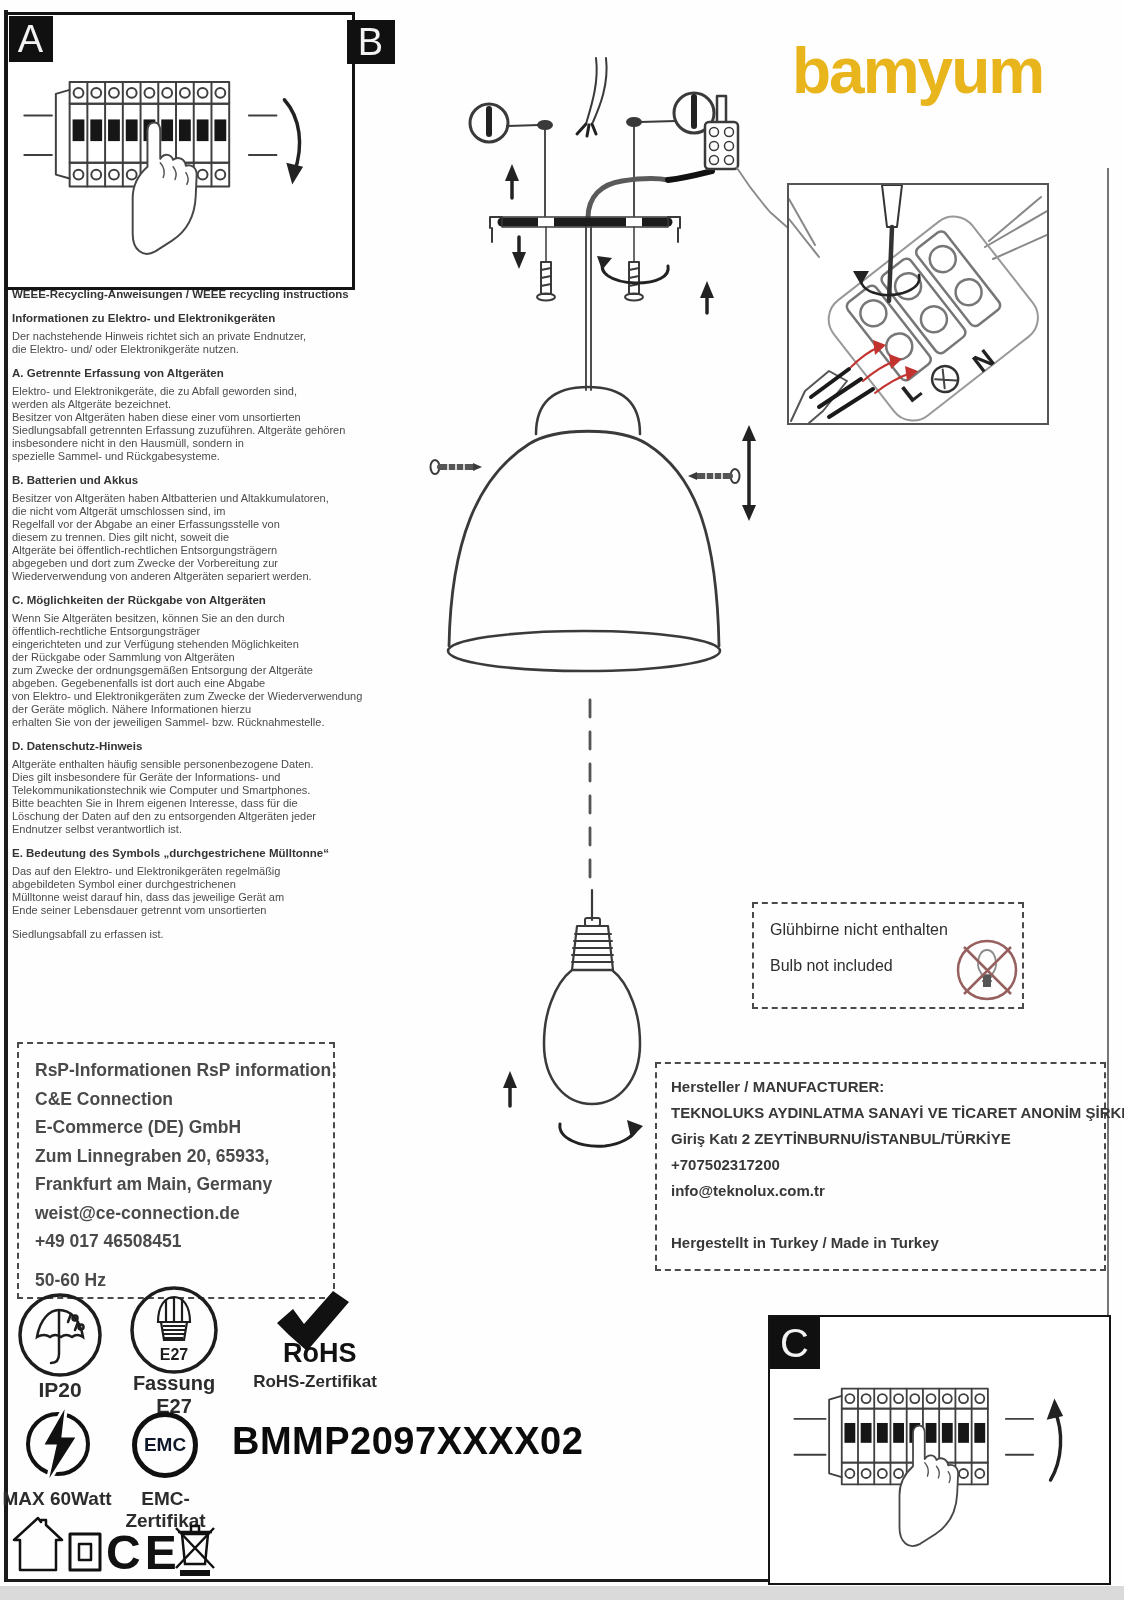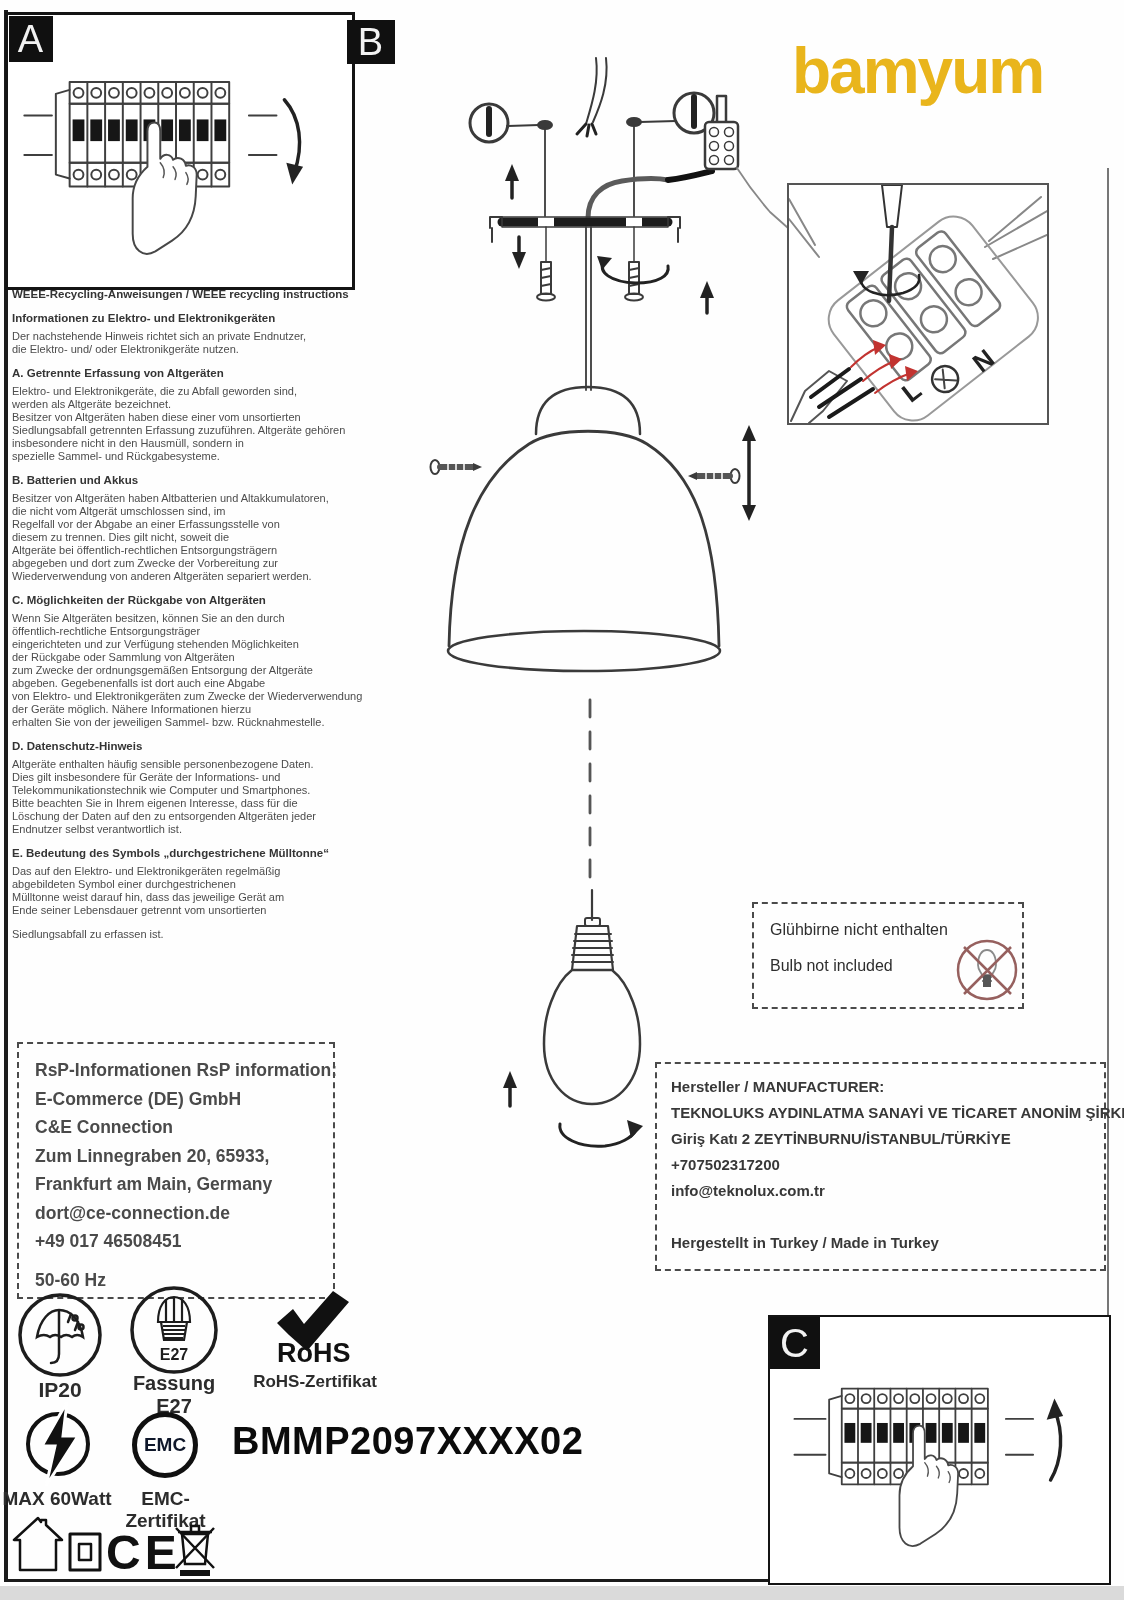--- a/index.html
+++ b/index.html
@@ -323,25 +323,25 @@
         <path d="M28,40 h10 M28,44 h10 M29,48 h8"></path>
         <rect x="29" y="38" width="8" height="12" fill="#555" stroke="none"></rect>
       </g>
       <path d="M10,10 L57,57 M57,10 L10,57" stroke="#96605E" stroke-width="2.5"></path>
     </svg>
   </div>
 
   <div class="abs dashedbox" style="left:17px;top:1042px;width:314px;height:253px;">
     <div style="padding:12px 0 0 16px;">
       <div class="rsp-line">RsP-Informationen RsP information:</div>
+      <div class="rsp-line">C&amp;E Connection</div>
       <div class="rsp-line">E-Commerce (DE) GmbH</div>
-      <div class="rsp-line">C&amp;E Connection</div>
       <div class="rsp-line">Zum Linnegraben 20, 65933,</div>
       <div class="rsp-line">Frankfurt am Main, Germany</div>
-      <div class="rsp-line">dort@ce-connection.de</div>
+      <div class="rsp-line">weist@ce-connection.de</div>
       <div class="rsp-line">+49 017 46508451</div>
       <div class="rsp-line" style="margin-top:10px;">50-60 Hz</div>
     </div>
   </div>
 
   <div class="abs dashedbox" style="left:655px;top:1062px;width:447px;height:205px;">
     <div style="padding:10px 0 0 14px;">
       <div class="man-line">Hersteller / MANUFACTURER:</div>
       <div class="man-line">TEKNOLUKS AYDINLATMA SANAYİ VE TİCARET ANONİM ŞİRKETİ</div>
       <div class="man-line">Giriş Katı 2 ZEYTİNBURNU/İSTANBUL/TÜRKİYE</div>
@@ -371,21 +371,21 @@
       <path d="M33,38 L59,38 L56,56 L36,56 Z"></path>
       <path d="M35,42 h22 M35,46 h22 M35,50 h21 M36,54 h19"></path>
     </g>
     <text x="46" y="76" text-anchor="middle" font-size="16" font-weight="bold" fill="#1d1d1d">E27</text>
   </svg>
   <div class="abs certlabel" style="left:114px;top:1372px;width:120px;font-size:20px;">Fassung E27</div>
 
   <svg class="abs" style="left:273px;top:1289px;" width="78" height="64" viewBox="0 0 78 64">
     <path d="M4,34 L20,20 L31,35 L60,2 L76,13 L34,62 L16,46 Z" fill="#111"></path>
   </svg>
-  <div class="abs" style="left:277px;top:1338px;font-size:27px;font-weight:800;color:#111;">RoHS</div>
+  <div class="abs" style="left:283px;top:1338px;font-size:27px;font-weight:800;color:#111;">RoHS</div>
   <div class="abs certlabel" style="left:240px;top:1372px;width:150px;font-size:17px;">RoHS-Zertifikat</div>
 
   <svg class="abs" style="left:22px;top:1400px;" width="72" height="90" viewBox="0 0 72 90">
     <circle cx="36" cy="44" r="30" stroke="#111" stroke-width="4" fill="none"></circle>
     <path d="M45,2 L20,46 L33,46 L24,86 L56,36 L41,36 Z" fill="#111" stroke="#fff" stroke-width="3"></path>
   </svg>
   <div class="abs certlabel" style="left:2px;top:1488px;width:110px;font-size:19px;font-weight:800;">MAX 60Watt</div>
 
   <div class="abs emc-circle" style="left:132px;top:1412px;">
       <span>EMC</span>

